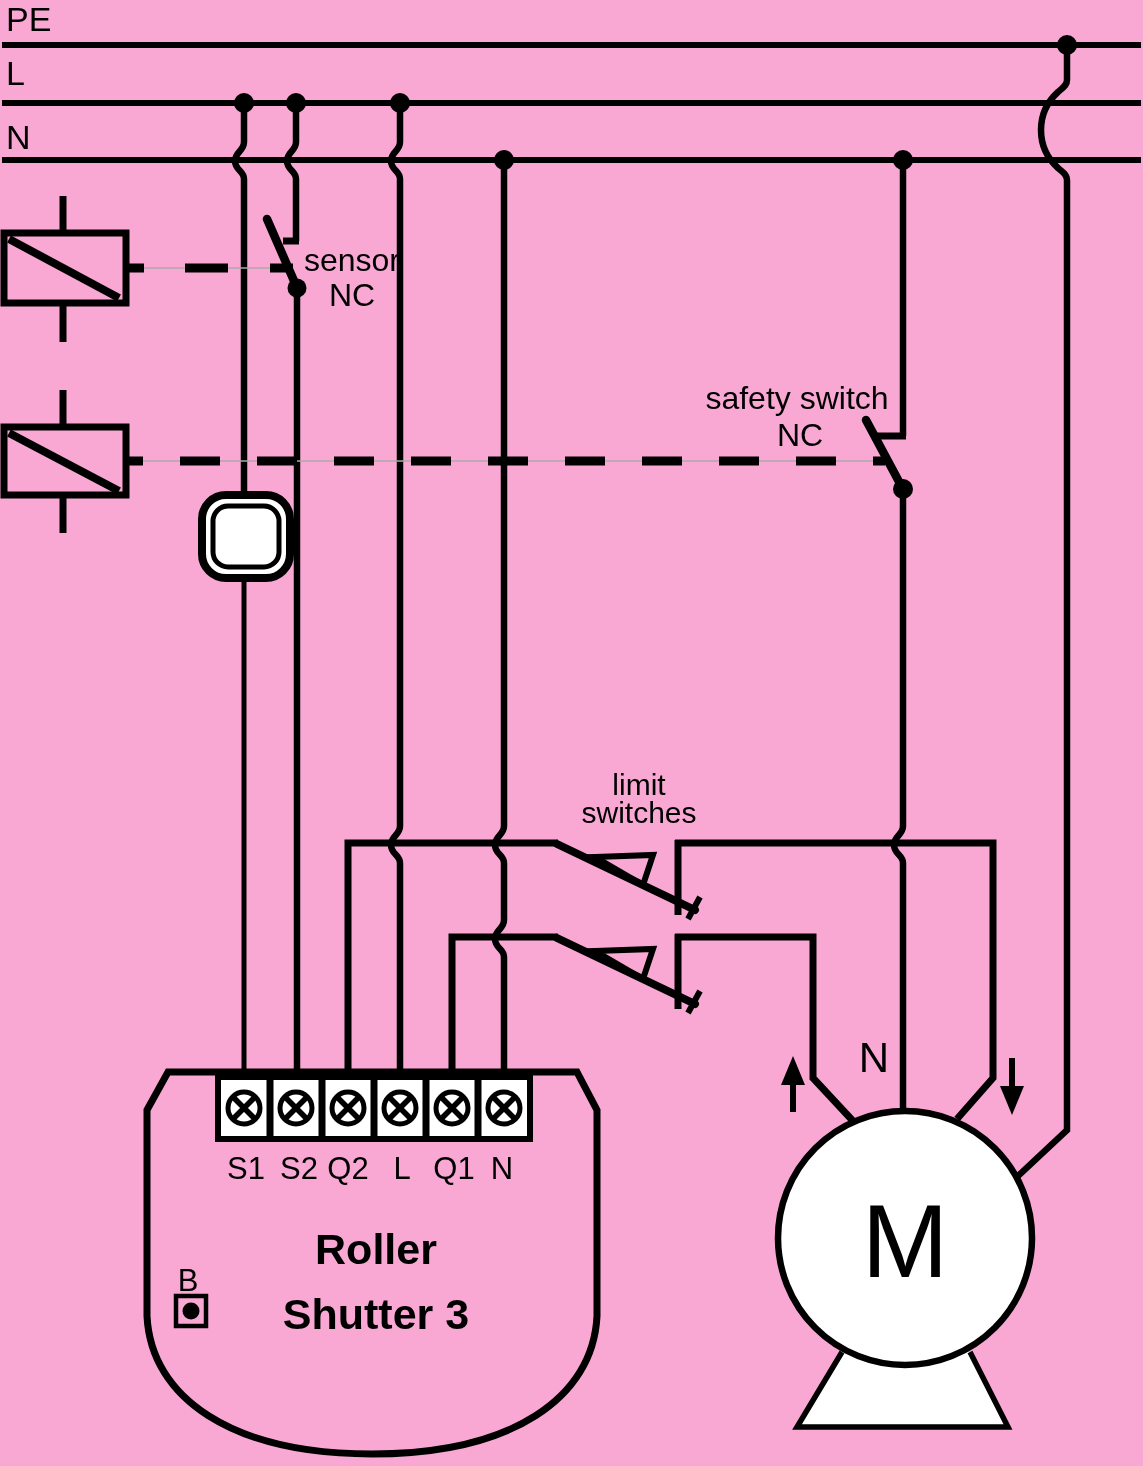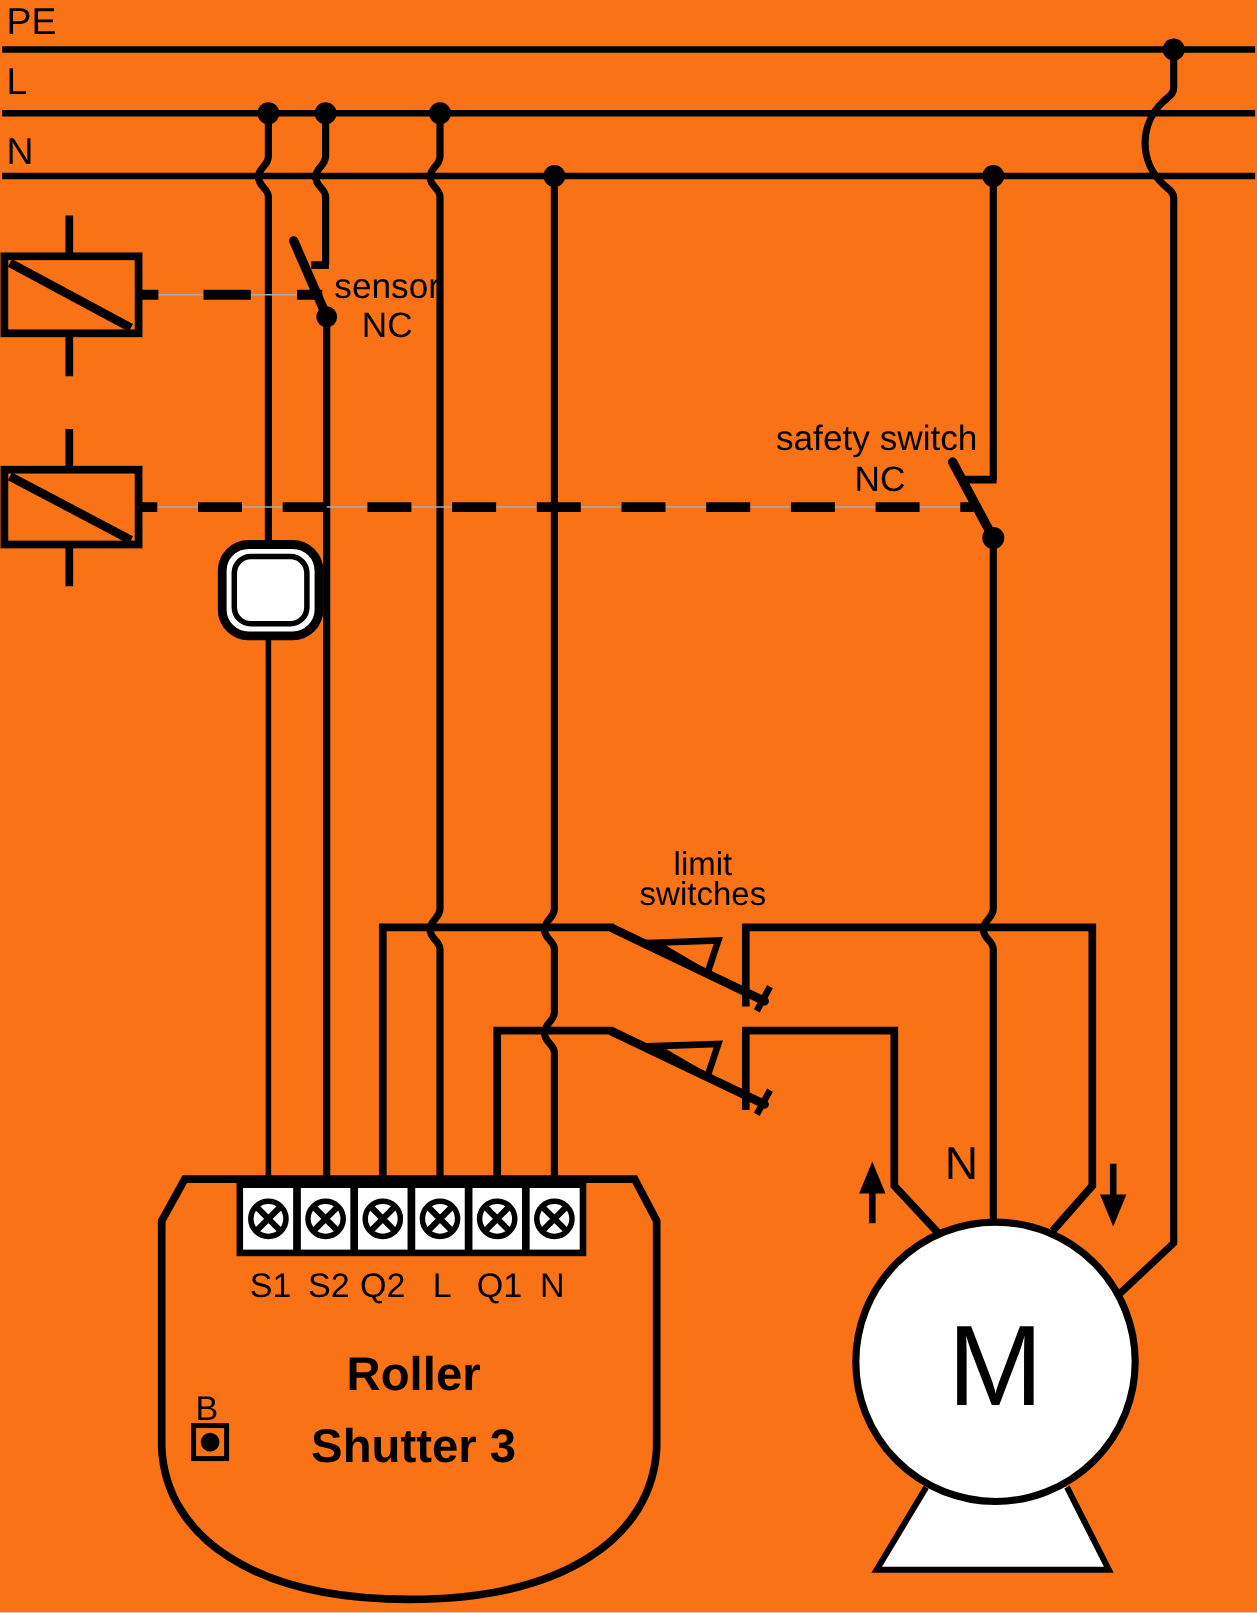--- a/index.html
+++ b/index.html
@@ -4,21 +4,21 @@
 <style>
   html, body {
     margin: 0;
     padding: 0;
     background: #ffffff;
   }
   .stage {
     position: relative;
     width: 1143px;
     height: 1466px;
-    background: #f97316;
+    background: #f9a8d4;
     font-family: "Liberation Sans", sans-serif;
   }
   svg { display: block; }
   svg text {
     font-family: "Liberation Sans", sans-serif;
     fill: #000000;
   }
   .ink       { stroke: #000000; fill: none; }
   .fillwhite { fill: #ffffff; }
   .hairline  { stroke: #aaaaaa; stroke-width: 1.4; fill: none; }

